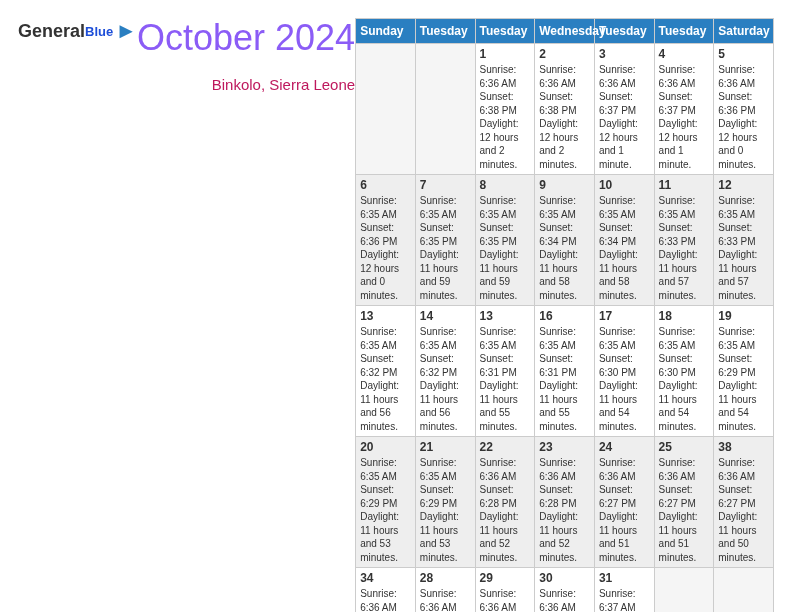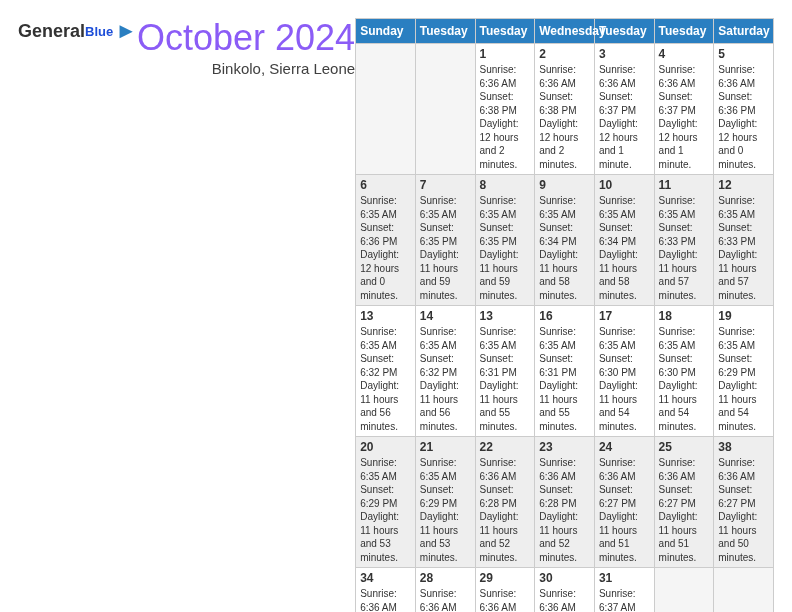--- a/index.html
+++ b/index.html
@@ -54,22 +54,22 @@
       text-align: right;
     }
     .month-title {
       font-size: 36px;
       font-weight: normal;
       color: #8b5cf6;
       line-height: 1.1;
     }
     .location {
       font-size: 15px;
-      color: #404040;
-      margin-top: 2px;
+      color: #be185d;
+      margin-top: 18px;
     }
     .calendar {
       flex: 1;
       border: 1px solid #ccc;
       border-collapse: collapse;
       width: 100%;
       table-layout: fixed;
     }
     .calendar th {
       background: #2a7fc1;

